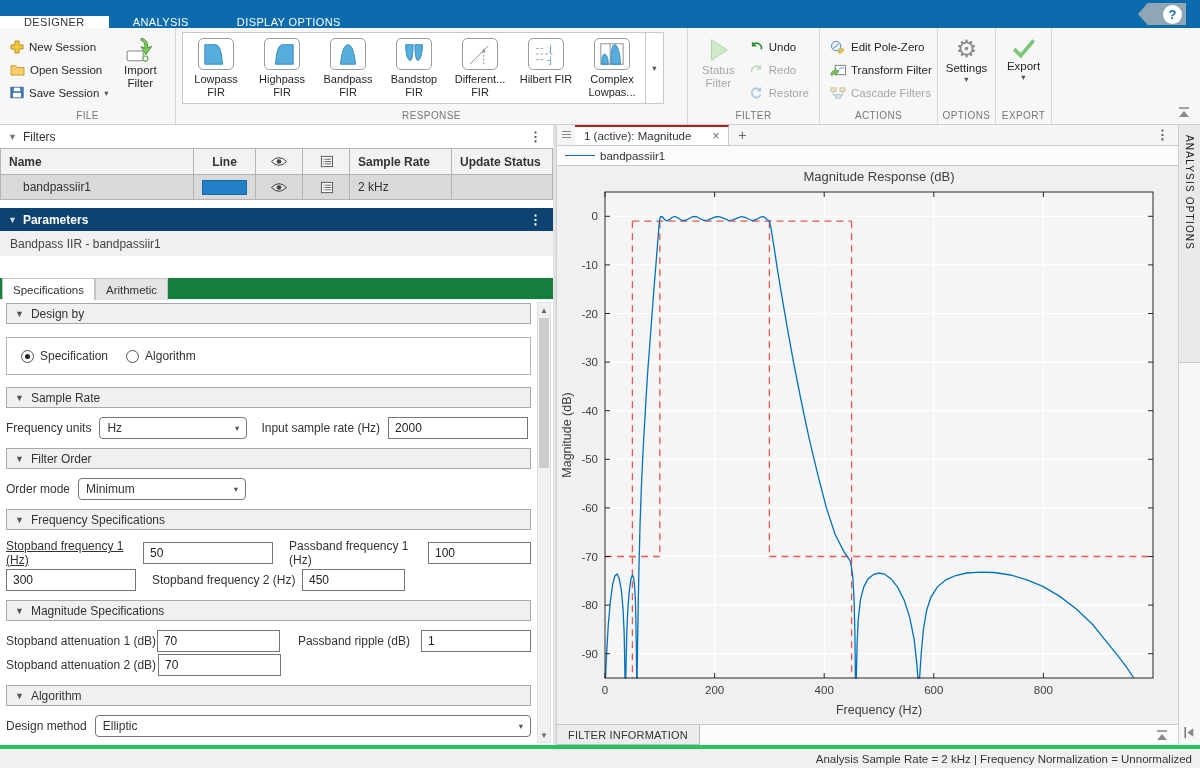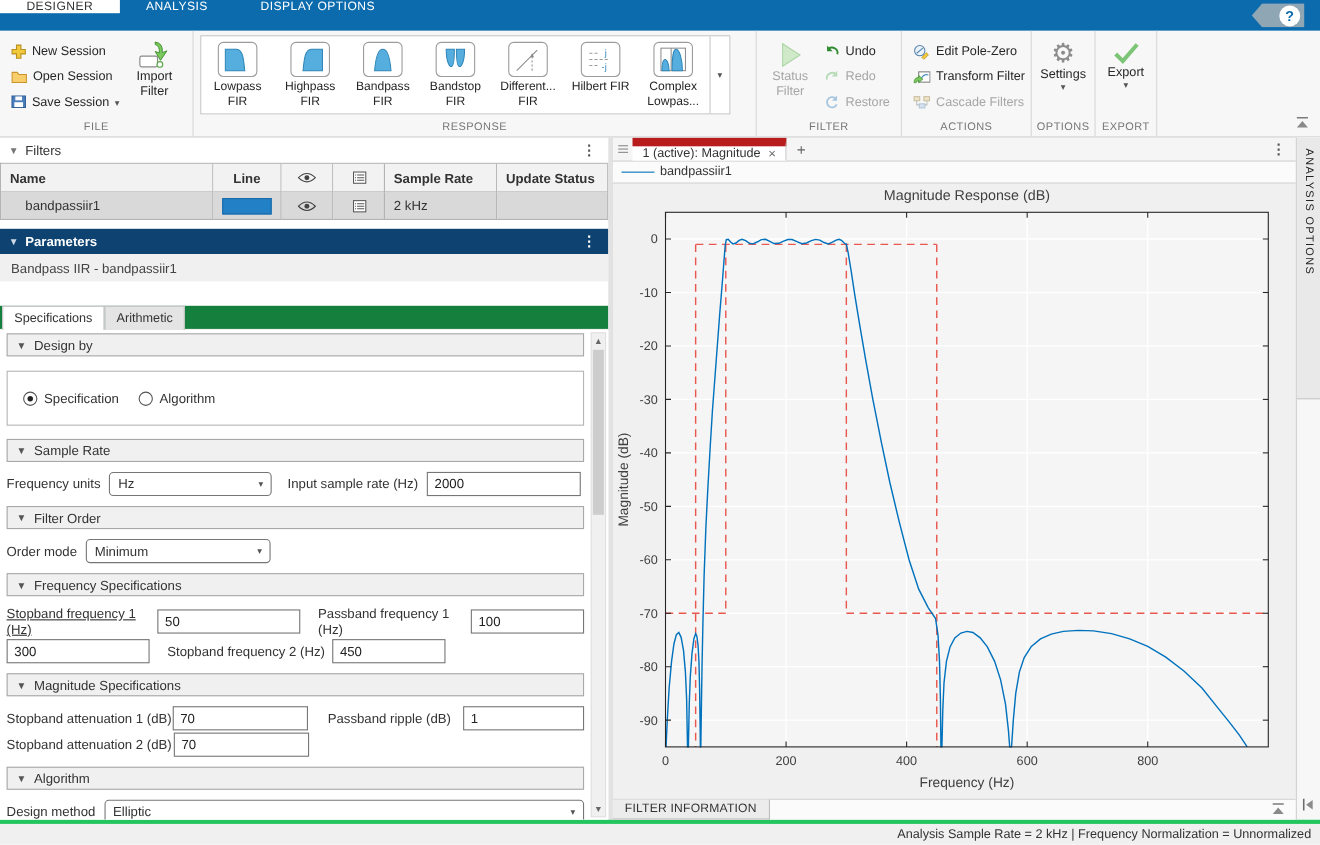--- a/index.html
+++ b/index.html
@@ -1,21 +1,21 @@
 <!DOCTYPE html>
 <html><head>
 <meta charset="utf-8">
 <style>
   * { box-sizing: border-box; margin: 0; padding: 0; }
   html,body { width:1200px; height:768px; overflow:hidden; }
   body { font-family:"Liberation Sans", sans-serif; background:#f0f0f0; color:#333; }
   .app { position:relative; width:1200px; height:768px; background:#fff; }
 
   
-  .banner { height:28px; background:#0c6bad; display:flex; align-items:flex-start; position:relative; }
+  .banner { height:28px; background:#0c6bad; display:flex; align-items:flex-end; position:relative; }
   .banner-tab { display:flex; align-items:center; padding:0 24px; font-size:11px; letter-spacing:.4px; color:#fff; cursor:pointer; }
   .banner-tab.active { background:#fff; color:#333; }
   .help-wrap { position:absolute; right:14px; top:3px; width:48px; height:22px; background:#8fa6b4; clip-path:polygon(20% 0,100% 0,100% 100%,20% 100%,0 50%); display:flex; align-items:center; justify-content:flex-end; padding-right:4px; }
   .help-btn { width:19px; height:19px; border-radius:50%; background:#fff; color:#0c6bad; font-weight:bold; font-size:13px; display:flex; align-items:center; justify-content:center; }
 
   
   .ribbon { height:97px; background:#f7f7f7; border-bottom:1px solid #d0d0d0; display:flex; position:relative; }
   .rsec { display:flex; flex-direction:column; border-right:1px solid #d8d8d8; }
   .rsec-body { flex:1; display:flex; padding:4px 6px 0 6px; }
   .rsec-label { height:17px; font-size:10px; color:#767676; text-align:center; display:flex; align-items:center; justify-content:center; letter-spacing:.4px; }
@@ -61,38 +61,38 @@
   .gap22 { height:22px; background:#fff; }
 
   
   .ptabs { height:22px; background:#15803d; display:flex; align-items:flex-start; padding-left:2px; border-bottom:1px solid #f0f0f0; }
   .ptab { height:22px; padding:0 10px; font-size:11.5px; display:flex; align-items:center; color:#333; background:#e4e4e4; border:1px solid #c4c4c4; border-bottom:none; cursor:pointer; }
   .ptab.active { background:#fff; }
   .form { flex:1; position:relative; background:#fff; padding:3px 22px 0 6px; overflow:hidden; }
   .sec-hdr { border:1px solid #a8a8a8; background:#f0f0f0; height:21px; display:flex; align-items:center; padding:0 8px; font-size:12px; color:#333; margin-top:9px; }
   .sec-hdr .caret { color:#555; font-size:9px; margin-right:7px; }
   .sec-hdr:first-child { margin-top:0; }
-  .radio-box { border:1px solid #b5b5b5; margin:13px 0 2px; height:50px; display:flex; padding:0 14px; gap:18px; }
+  .radio-box { border:1px solid #b5b5b5; margin:13px 0 2px; height:38px; display:flex; padding:0 14px; gap:18px; }
   .radio-opt { display:flex; align-items:center; gap:6px; font-size:12px; cursor:pointer; }
   .radio { width:13px; height:13px; border:1px solid #555; border-radius:50%; background:#fff; position:relative; }
   .radio.sel::after { content:""; position:absolute; left:3px; top:3px; width:5px; height:5px; border-radius:50%; background:#222; }
   .frow2 { display:flex; align-items:center; margin:9px 0 4px; font-size:12px; color:#333; }
   .dropdown { border:1px solid #767676; border-radius:4px; background:#fff; height:22px; display:flex; align-items:center; padding:0 7px; font-size:12px; cursor:pointer; }
   .dropdown .dd { margin-left:auto; font-size:8.5px; color:#555; padding-left:8px; }
   .tinput { border:1px solid #767676; height:22px; font-size:12px; padding:0 6px; background:#fff; font-family:"Liberation Sans",sans-serif; color:#222; }
   .scrollbar { position:absolute; right:2px; top:2px; bottom:2px; width:14px; background:#f0f0f0; border:1px solid #e0e0e0; }
   .sb-arrow { height:14px; display:flex; align-items:center; justify-content:center; font-size:8px; color:#666; }
   .sb-down { position:absolute; bottom:0; left:0; right:0; }
   .sb-thumb { position:absolute; top:15px; left:1px; right:1px; height:150px; background:#cdcdcd; }
 
   
   .plot-tabbar { height:22px; background:#f5f5f5; border-bottom:1px solid #c9c9c9; display:flex; align-items:stretch; }
   .grip { width:18px; display:flex; flex-direction:column; justify-content:center; align-items:center; gap:2px; cursor:pointer; }
   .grip i { display:block; width:9px; height:1px; background:#8a8a8a; }
-  .plot-tab { background:#fff; border-right:1px solid #c9c9c9; border-top:8px solid #b91c1c; display:flex; align-items:center; gap:7px; padding:0 9px; font-size:11.5px; color:#333; cursor:pointer; }
+  .plot-tab { background:#fff; border-right:1px solid #c9c9c9; border-top:2px solid #b91c1c; display:flex; align-items:center; gap:21px; padding:0 9px; font-size:11.5px; color:#333; cursor:pointer; }
   .plot-tab .close { color:#666; font-size:12px; cursor:pointer; }
   .add-tab { width:26px; display:flex; align-items:center; justify-content:center; font-size:14px; color:#666; cursor:pointer; }
   .legend { height:22px; background:#fbfbfb; border-bottom:1px solid #c9c9c9; display:flex; align-items:center; padding-left:8px; font-size:11.5px; color:#333; }
   .legend .lline { width:30px; height:0; border-top:1.5px solid #0072BD; margin-right:5px; }
   .plot-area { flex:1; position:relative; background:#f0f0f0; }
   .finfo { height:22px; background:#fbfbfb; border-top:1px solid #c9c9c9; display:flex; align-items:center; }
   .finfo-tab { height:100%; background:#ececec; border-right:1px solid #bdbdbd; border-bottom:1px solid #bdbdbd; display:flex; align-items:center; padding:0 11px; font-size:11px; color:#333; letter-spacing:.2px; cursor:pointer; }
   .finfo-btn { margin-left:auto; margin-right:8px; width:16px; height:14px; cursor:pointer; }
 
   

